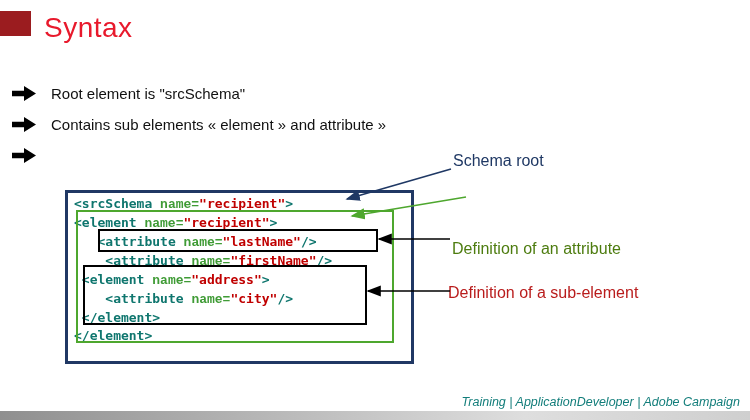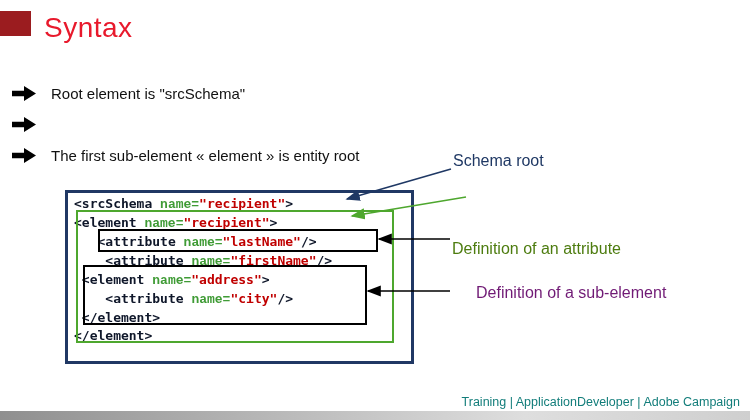--- a/index.html
+++ b/index.html
@@ -21,50 +21,51 @@
   .bullet-text{font-size:15px;color:#111;}
   .code-panel{
     position:absolute;left:65px;top:190px;width:337px;height:166px;
     border:3px solid var(--code-border-navy,#203864);background:#fff;
     padding:2px 0 0 6px;box-sizing:content-box;
   }
   .code-line{
     font-family:"DejaVu Sans Mono","Liberation Mono",monospace;
     font-size:13px;font-weight:bold;line-height:18px;white-space:pre;color:#000;
   }
-  .tok-tag{color:#0f172a;}
+  .tok-tag{color:#0f766e;}
   .tok-attr{color:var(--code-attr-green,#3f9b35);font-family:Liberation Mono, monospace;}
   .tok-val{color:var(--code-value-red,#c00000);}
   .green-entity-box{
     position:absolute;left:76px;top:210px;width:314px;height:129px;
     border:2px solid var(--entity-green,#4ea72e);pointer-events:none;
   }
   .attribute-box{
     position:absolute;left:98px;top:229px;width:276px;height:19px;
     border:2px solid #000;pointer-events:none;
   }
   .subelement-box{
     position:absolute;left:83px;top:265px;width:280px;height:56px;
     border:2px solid #000;pointer-events:none;
   }
   .ann{position:absolute;font-size:16px;white-space:nowrap;}
   .ann-schema-root{left:453px;top:152px;color:var(--annotation-navy,#1f3864);}
   .ann-entity-root{left:468px;top:185px;color:var(--entity-green,#4ea72e);}
   .ann-def-attribute{left:452px;top:240px;color:#4d7c0f;}
-  .ann-def-subelement{left:476px;top:284px;color:#701a75;}
+  .ann-def-subelement{left:448px;top:284px;color:#b91c1c;}
   .overlay{position:absolute;left:0;top:0;pointer-events:none;}
   .arrow-navy{stroke:var(--annotation-navy,#1f3864);}
   .arrow-green{stroke:var(--entity-green,#4ea72e);}
   .arrow-black{stroke:#000;}
   .fill-navy{fill:var(--annotation-navy,#1f3864);}
   .fill-green{fill:var(--entity-green,#4ea72e);}
   .fill-black{fill:#000;}
   .footer-text{
     position:absolute;right:10px;bottom:11px;font-size:12.5px;
     color:var(--footer-teal,#127d7a);
+    font-style:italic;
   }
   .bottom-bar{
     position:absolute;left:0;bottom:0;width:750px;height:9px;
     background:linear-gradient(to right,#8f8f8f,#dedede 70%,#cfcfcf);
   }
 </style>
 </head>
 <body>
 
 <div class="slide">
@@ -78,27 +79,27 @@
       <svg class="bullet-arrow" viewBox="0 0 24 15">
         <path d="M0 4.7 H12 V0 L24 7.5 L12 15 V10.3 H0 Z" fill="#000"></path>
       </svg>
       <span class="bullet-text">Root element is "srcSchema"</span>
     </div>
 
     <div class="bullet-item">
       <svg class="bullet-arrow" viewBox="0 0 24 15">
         <path d="M0 4.7 H12 V0 L24 7.5 L12 15 V10.3 H0 Z" fill="#000"></path>
       </svg>
+      <span class="bullet-text">Contains sub elements « element » and attribute »</span>
     </div>
 
     <div class="bullet-item">
       <svg class="bullet-arrow" viewBox="0 0 24 15">
         <path d="M0 4.7 H12 V0 L24 7.5 L12 15 V10.3 H0 Z" fill="#000"></path>
       </svg>
-      <span class="bullet-text">The first sub-element « element » is entity root</span>
     </div>
   </div>
 
   <div class="code-panel">
     <div>
         <div class="code-line"><span class="tok-tag">&lt;srcSchema </span><span class="tok-attr">name=</span><span class="tok-val">"recipient"</span><span class="tok-tag">&gt;</span></div>
         <div class="code-line"><span class="tok-tag">&lt;element </span><span class="tok-attr">name=</span><span class="tok-val">"recipient"</span><span class="tok-tag">&gt;</span></div>
         <div class="code-line"><span class="tok-tag">   &lt;attribute </span><span class="tok-attr">name=</span><span class="tok-val">"lastName"</span><span class="tok-tag">/&gt;</span></div>
         <div class="code-line"><span class="tok-tag">    &lt;attribute </span><span class="tok-attr">name=</span><span class="tok-val">"firstName"</span><span class="tok-tag">/&gt;</span></div>
         <div class="code-line"><span class="tok-tag"> &lt;element </span><span class="tok-attr">name=</span><span class="tok-val">"address"</span><span class="tok-tag">&gt;</span></div>

